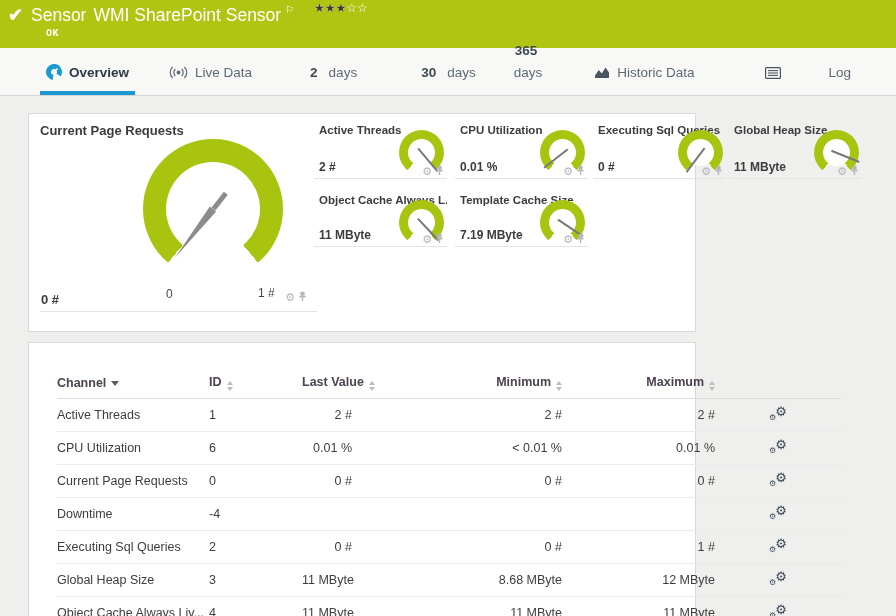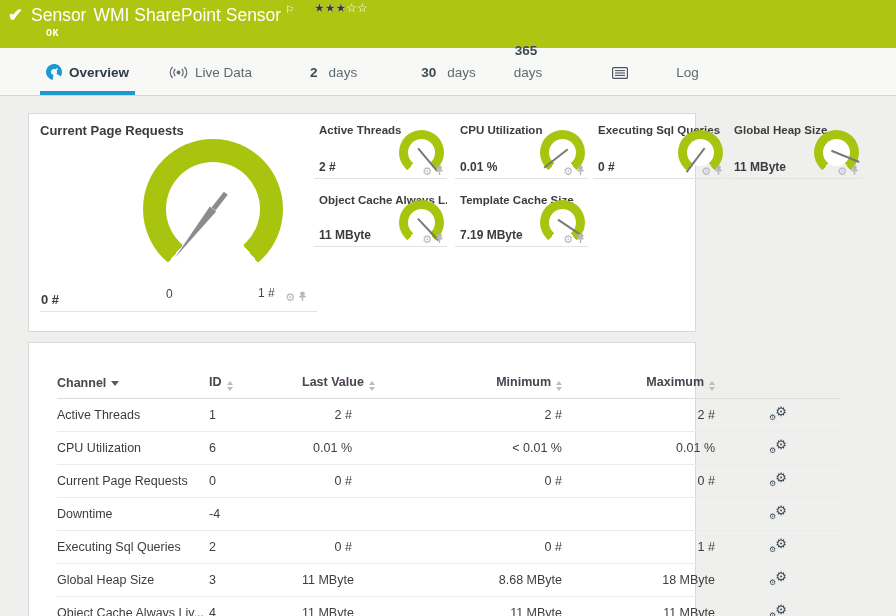--- a/index.html
+++ b/index.html
@@ -131,20 +131,28 @@
     <span class="num">2</span>
     <span>days</span>
   </div>
   <div class="tab t-30d">
     <span class="num">30</span>
     <span>days</span>
   </div>
   <div class="tab t-365d">
     <span class="num">365</span>
     <span>days</span>
+  </div>
+  <div class="tab t-hist">
+    <span class="tab-ico">
+      <svg width="16" height="13" viewBox="0 0 16 13">
+        <path d="M1 12 L1 9.5 L4.8 4 L7.8 7.5 L11.5 1.5 L15 6.5 L15 12 Z" fill="#4a5560"></path>
+      </svg>
+    </span>
+    <span>Historic Data</span>
   </div>
   <div class="tab t-log">
     <span class="tab-ico">
       <svg width="16" height="12" viewBox="0 0 16 12">
         <rect x="0.6" y="0.6" width="14.8" height="10.8" rx="1" fill="none" stroke="#4a5560" stroke-width="1.2"></rect>
         <line x1="3" y1="3.6" x2="13" y2="3.6" stroke="#4a5560" stroke-width="1.1"></line>
         <line x1="3" y1="6" x2="13" y2="6" stroke="#4a5560" stroke-width="1.1"></line>
         <line x1="3" y1="8.4" x2="13" y2="8.4" stroke="#4a5560" stroke-width="1.1"></line>
       </svg>
     </span>
@@ -357,21 +365,21 @@
     <td class="r">0 #</td>
     <td class="r">1 #</td>
     <td class="g"><span class="gears"><span class="gb">⚙</span><span class="gs">⚙</span></span></td>
   </tr>
 
   <tr>
     <td>Global Heap Size</td>
     <td>3</td>
     <td class="r">11 MByte</td>
     <td class="r">8.68 MByte</td>
-    <td class="r">18 MByte</td>
+    <td class="r">12 MByte</td>
     <td class="g"><span class="gears"><span class="gb">⚙</span><span class="gs">⚙</span></span></td>
   </tr>
 
   <tr>
     <td>Object Cache Always Liv...</td>
     <td>4</td>
     <td class="r">11 MByte</td>
     <td class="r">11 MByte</td>
     <td class="r">11 MByte</td>
     <td class="g"><span class="gears"><span class="gb">⚙</span><span class="gs">⚙</span></span></td>

